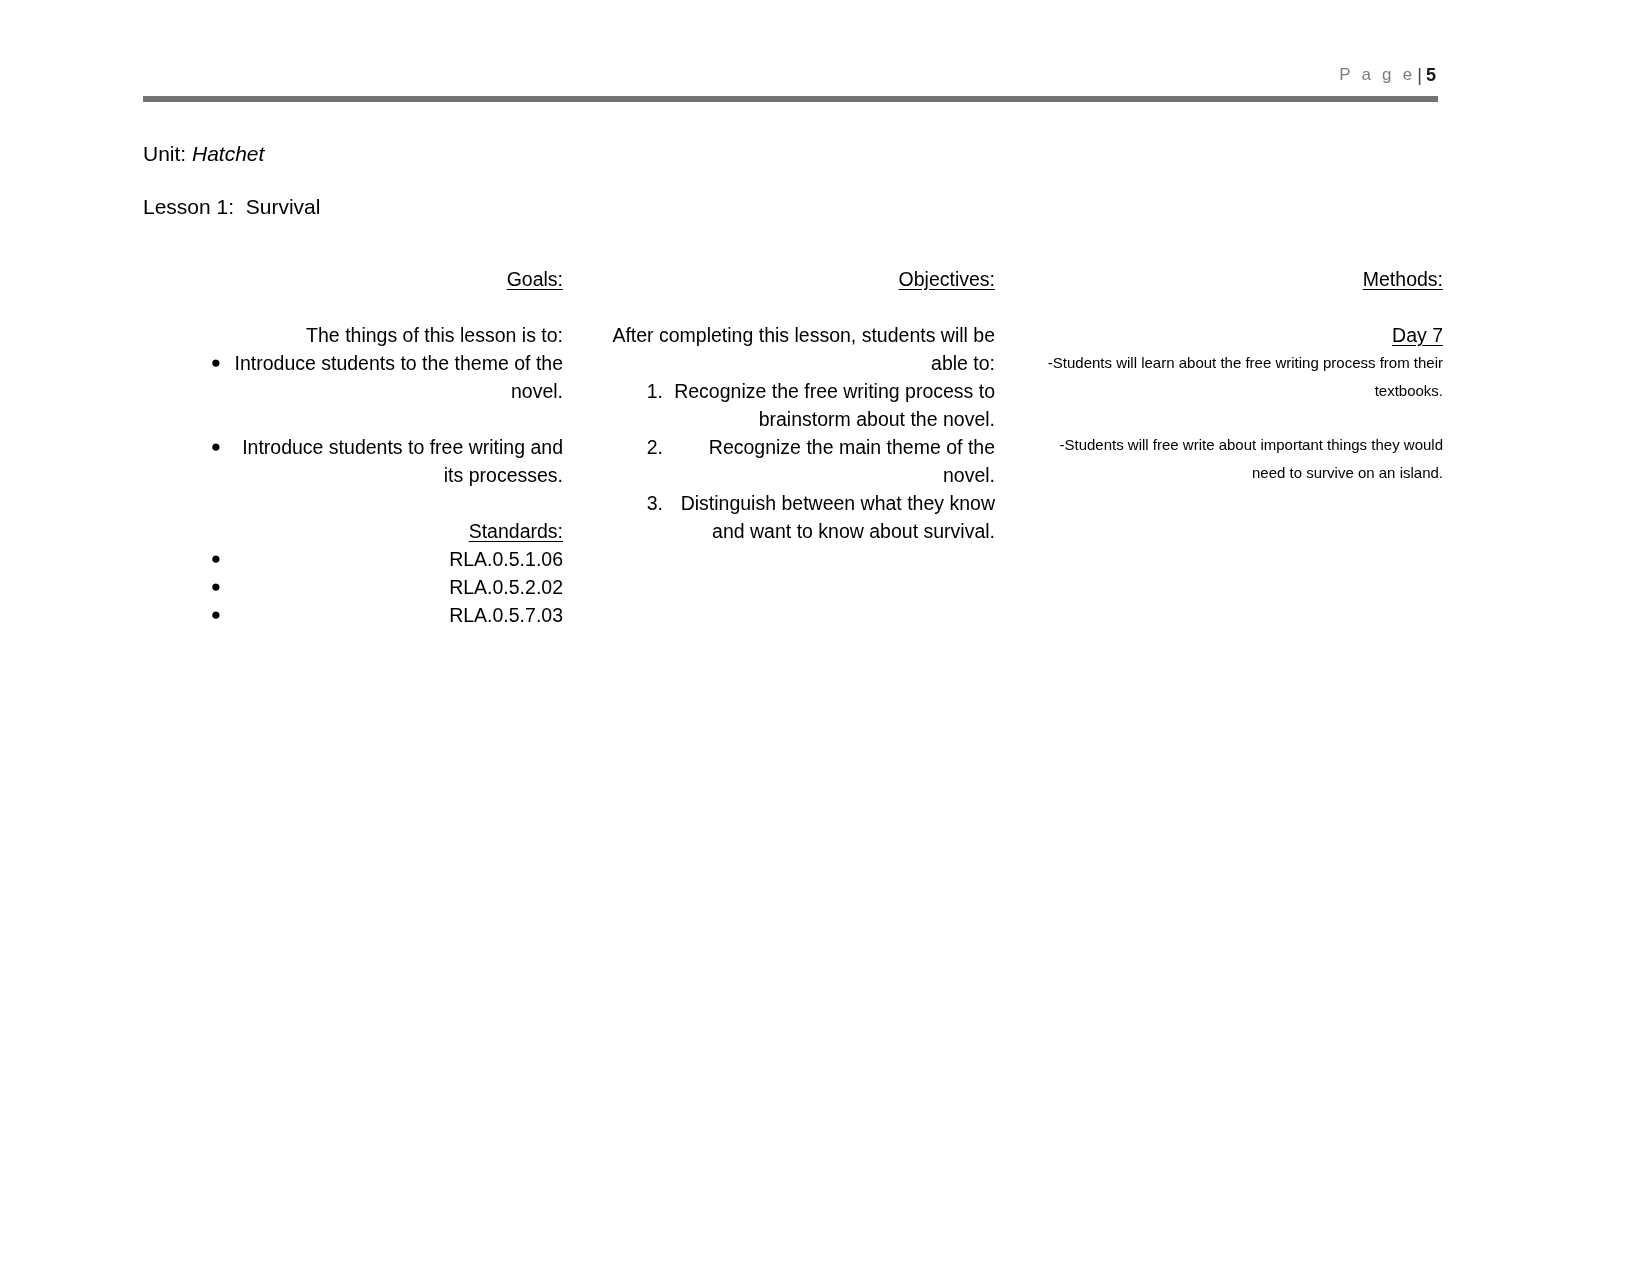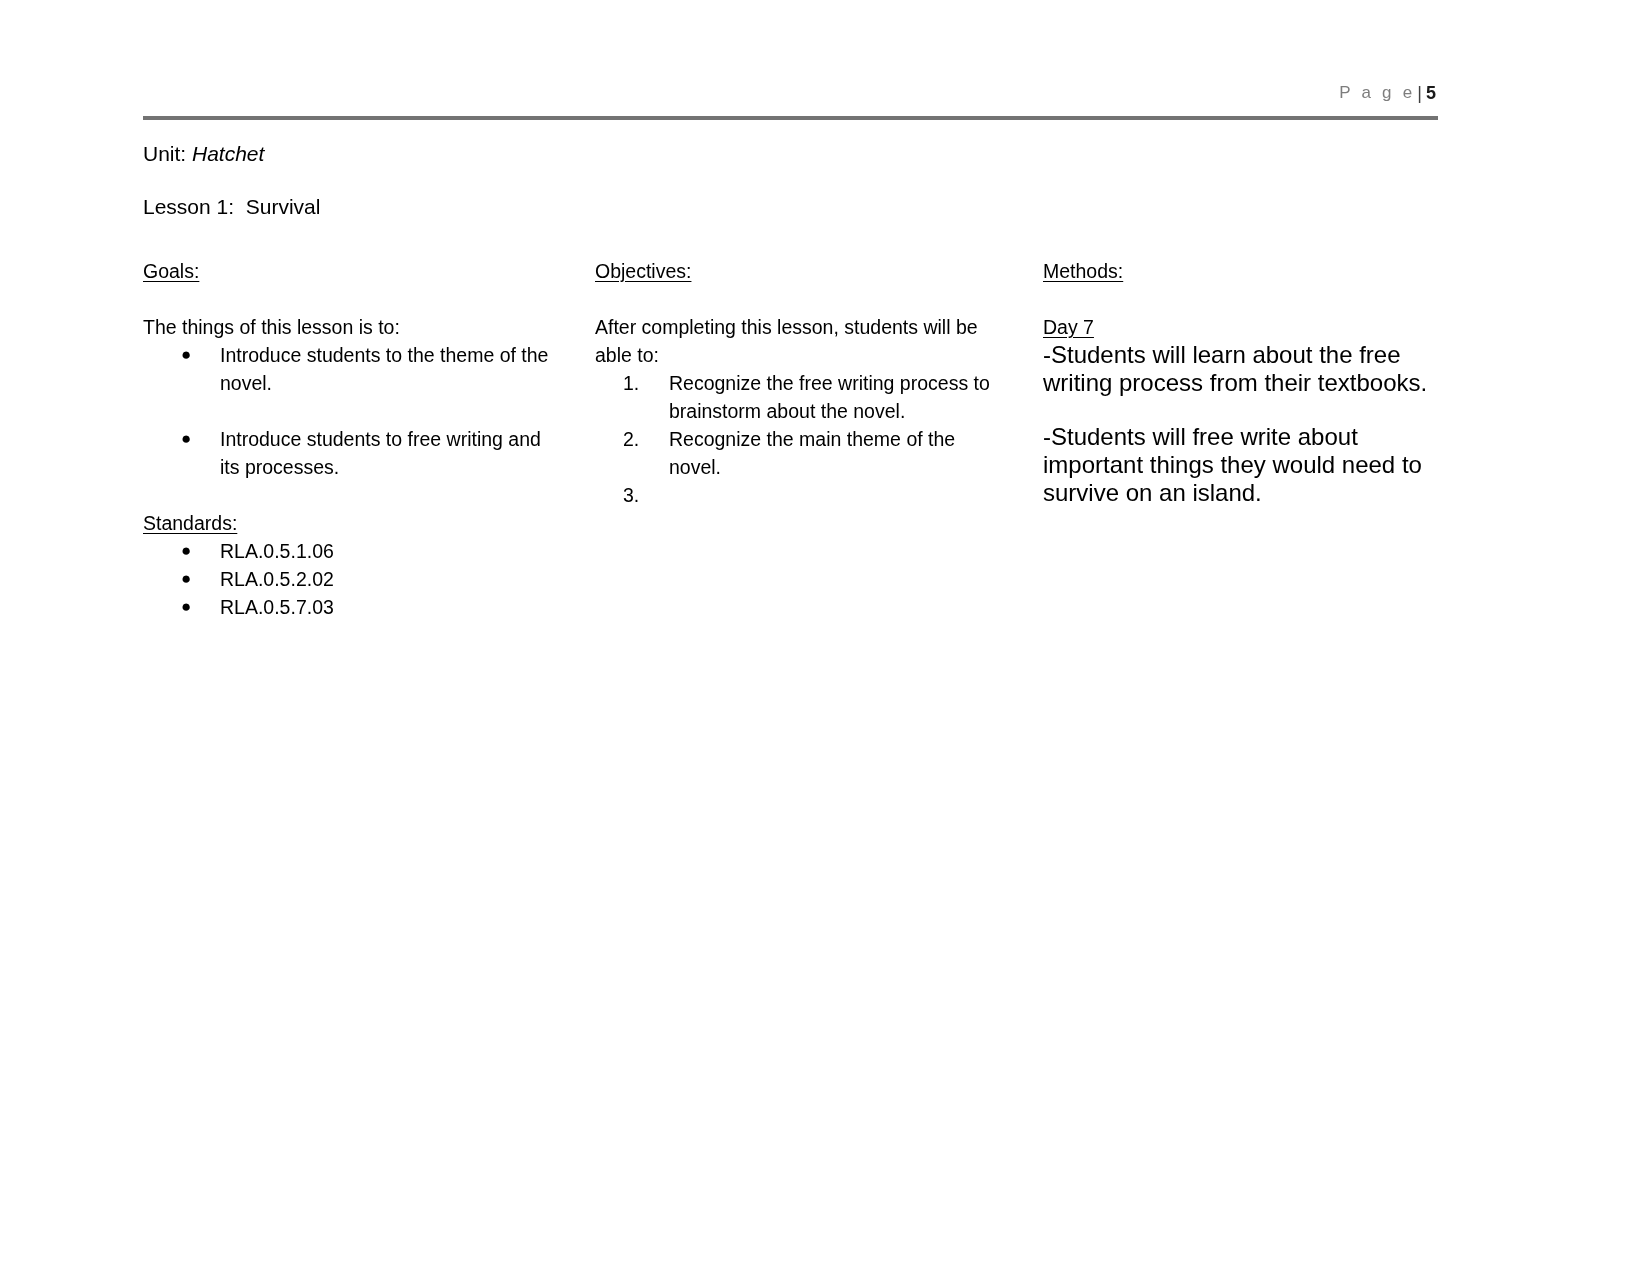--- a/index.html
+++ b/index.html
@@ -17,24 +17,24 @@
     height: 1275px;
     background: #ffffff;
     box-sizing: border-box;
     overflow: hidden;
   }
 
   
   .page-header {
     position: absolute;
     left: 143px;
-    top: 84px;
+    top: 66px;
     width: 1295px;
     height: 36px;
-    border-bottom: 4px solid #737373;
+    border-bottom: 6px solid #737373;
     box-sizing: border-box;
   }
   .page-header-inner {
     display: flex;
     justify-content: flex-end;
     align-items: flex-start;
     height: 100%;
     padding-right: 2px;
   }
   .page-word {
@@ -79,21 +79,22 @@
   
   .columns {
     position: absolute;
     left: 143px;
     top: 249px;
     width: 1300px;
     height: 470px;
   }
   .col {
     position: absolute;
-    top: 8px;
+    top: 16px;
+    text-align: right;
   }
   .col-goals   { left: 0px;   width: 420px; }
   .col-obj     { left: 452px; width: 400px; }
   .col-methods { left: 900px; width: 400px; }
 
   .heading {
     font-size: 19.5px;
     line-height: 28px;
     text-decoration: underline;
     text-underline-offset: 3px;
@@ -134,21 +135,21 @@
     line-height: 28px;
   }
   ul.bullets li .marker { left: 38px; font-size: 17px; }
   ol.numbers li { padding-left: 74px; }
   ol.numbers li .marker { left: 28px; }
 
   ul.bullets.spaced li { margin-bottom: 28px; }
   ul.bullets.tight li  { margin-bottom: 0px; }
 
   .methods-block {
-    font-size: 24px;
+    font-size: 15px;
     line-height: 28px;
     margin: 0 0 26px 0;
   }
   .methods-block:last-child { margin-bottom: 0; }
 
   .obj-list-wrap { margin-top: 26px; }
   .std-list-wrap { margin-top: 26px; }
   .goal-list-wrap { margin-top: 28px; }
 </style>
 </head>
@@ -215,20 +216,21 @@
         <li>
           <span class="marker">1.</span>
           <span>Recognize the free writing process to brainstorm about the novel.</span>
         </li>
         <li>
           <span class="marker">2.</span>
           <span>Recognize the main theme of the novel.</span>
         </li>
         <li>
           <span class="marker">3.</span>
+          <span>Distinguish between what they know and want to know about survival.</span>
         </li>
       </ol>
     </div>
 
     <div class="col col-methods">
       <div class="heading">Methods:</div>
       <div class="gap-md"></div>
       <div class="subheading">Day 7</div>
       <div class="methods-block">-Students will learn about the free writing process from their textbooks.</div>
       <div class="methods-block">-Students will free write about important things they would need to survive on an island.</div>

